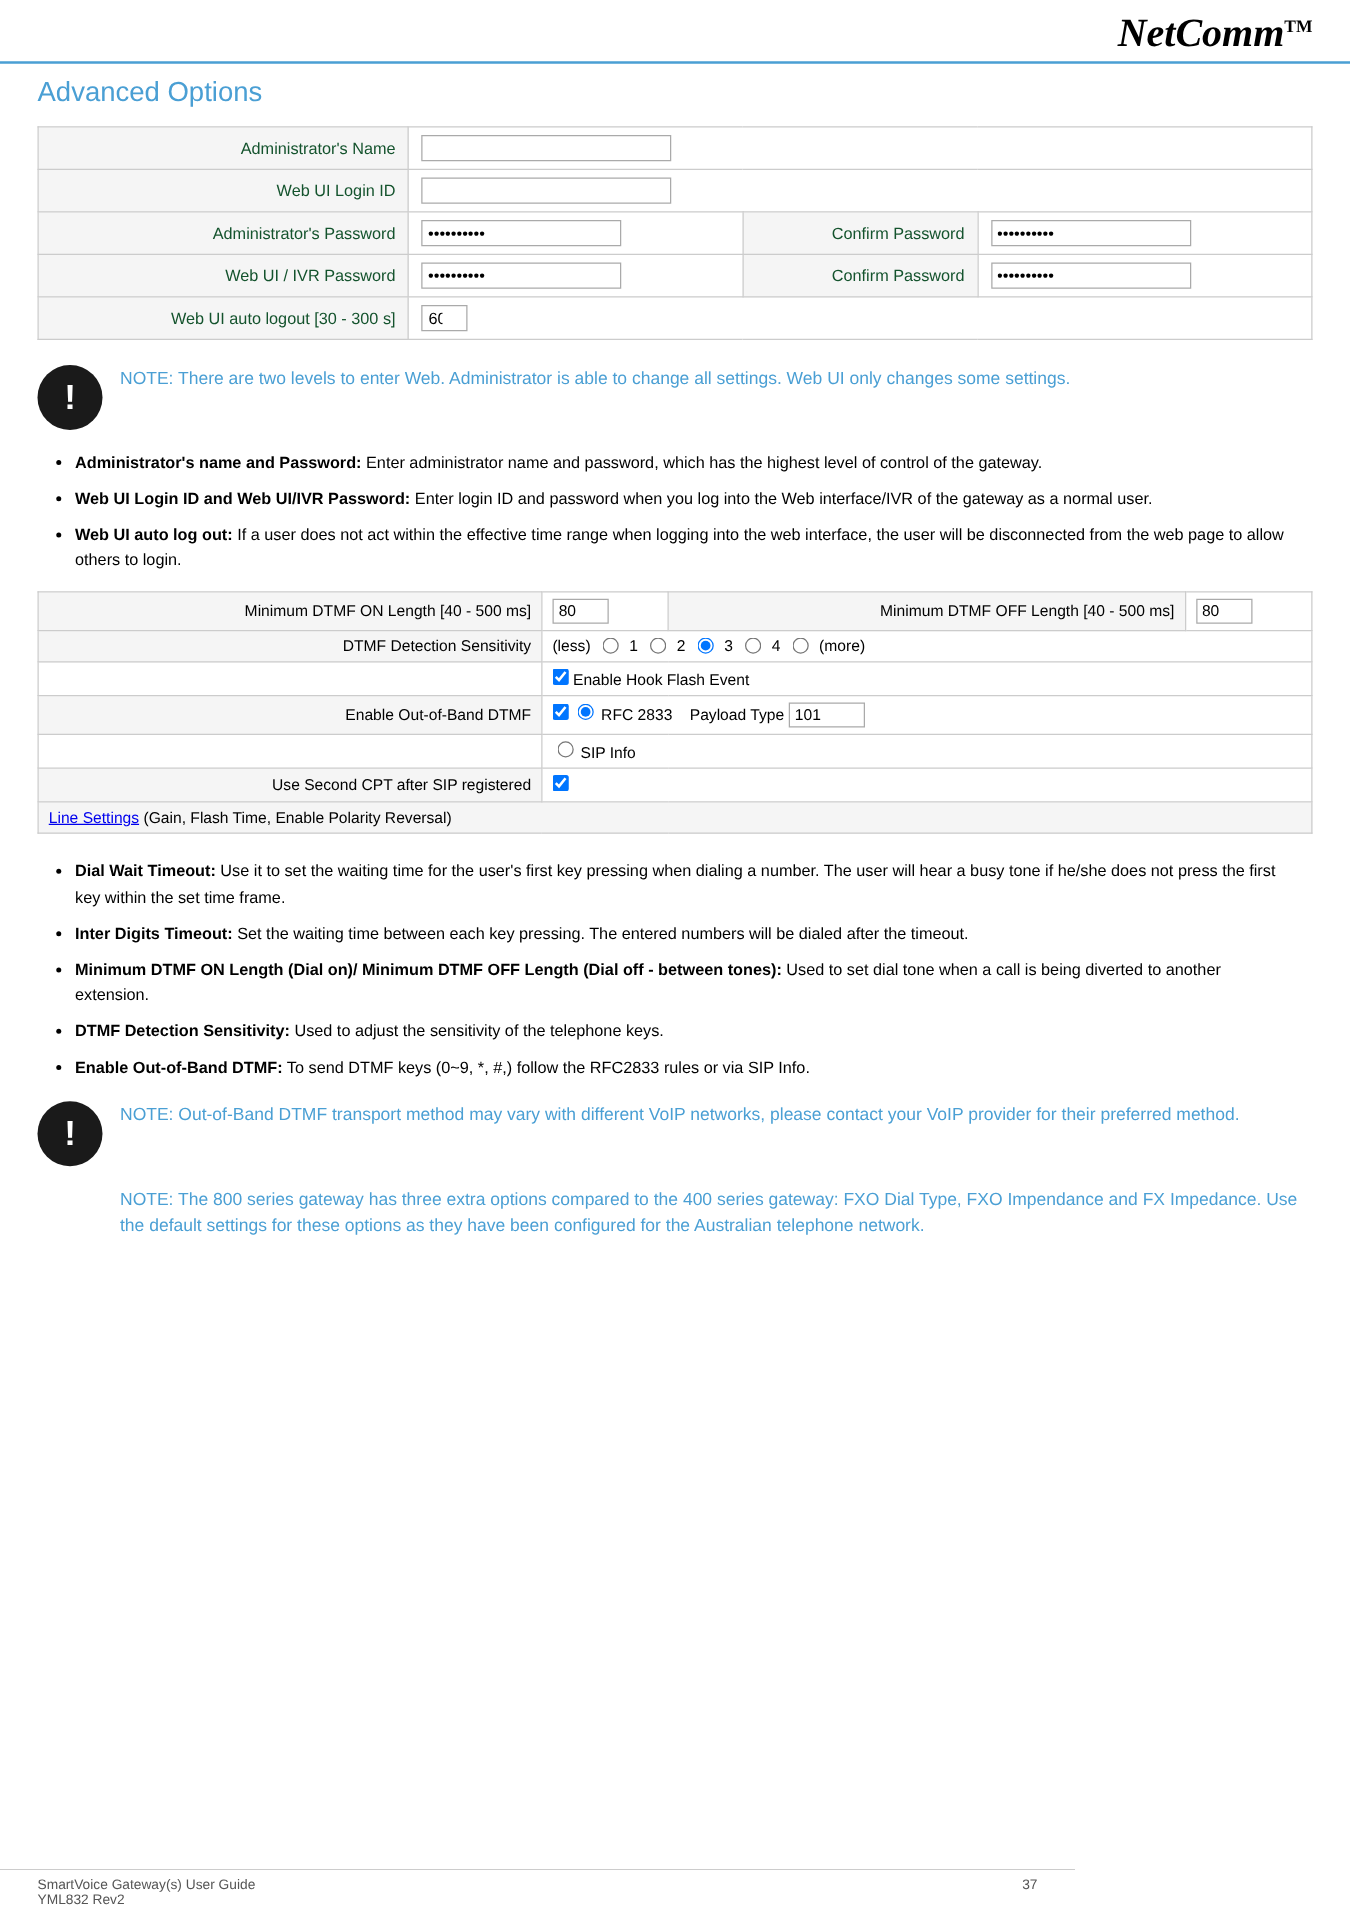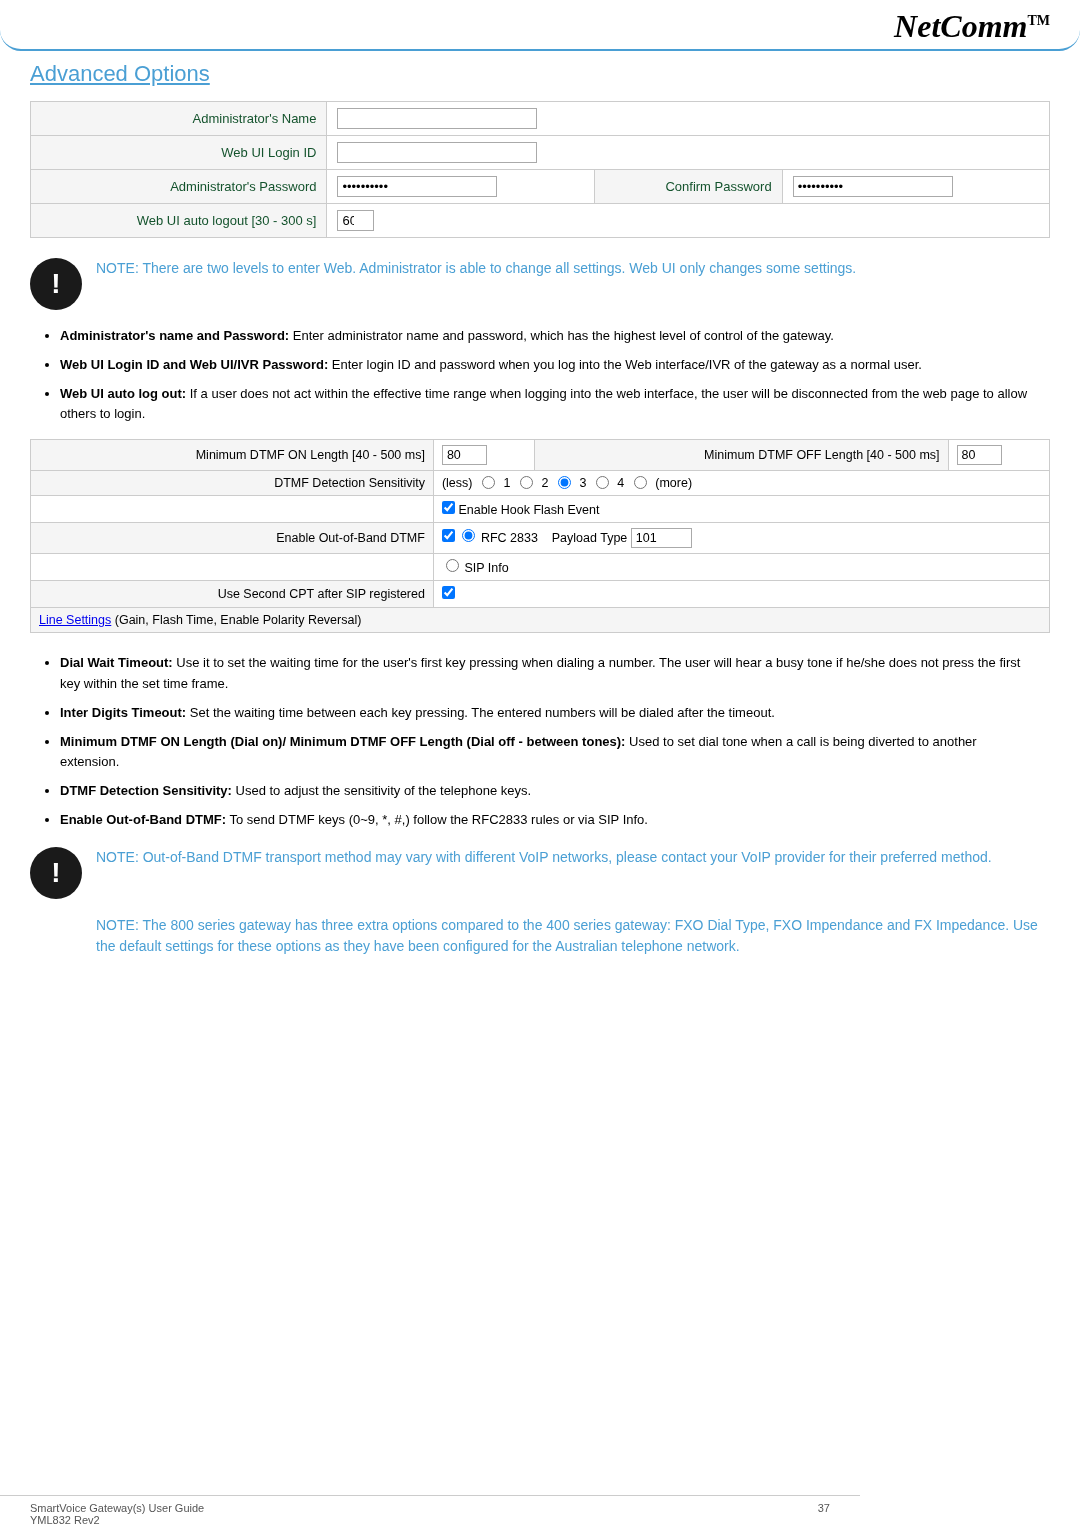--- a/index.html
+++ b/index.html
@@ -13,21 +13,20 @@
       padding: 0;
     }
 
     
     .header {
       display: flex;
       justify-content: flex-end;
       align-items: center;
       padding: 8px 30px 4px 30px;
       border-bottom: 2px solid #4a9fd4;
-      border-radius: 21px;
     }
     .logo {
       font-size: 32px;
       font-weight: bold;
       font-style: italic;
       color: #000;
       font-family: Georgia, serif;
     }
     .logo span.tm {
       font-size: 14px;
@@ -39,21 +38,20 @@
     .content {
       padding: 10px 30px 20px 30px;
     }
 
     
     .page-title {
       color: #4a9fd4;
       font-size: 22px;
       font-weight: normal;
       margin-bottom: 14px;
-      text-decoration: underline;
     }
 
     
     .form-table {
       border: 1px solid #ccc;
       width: 100%;
       border-collapse: collapse;
       margin-bottom: 20px;
     }
     .form-table td {
@@ -205,20 +203,30 @@
       </td>
     </tr>
     <tr>
       <td class="label-cell">Web UI Login ID</td>
       <td colspan="3">
         <input type="text" value="" style="width: 200px;">
       </td>
     </tr>
     <tr>
       <td class="label-cell">Administrator's Password</td>
+      <td>
+        <input type="password" value="**********" style="">
+      </td>
+      <td class="label-cell">Confirm Password</td>
+      <td>
+        <input type="password" value="**********" style="">
+      </td>
+    </tr>
+    <tr>
+      <td class="label-cell">Web UI / IVR Password</td>
       <td>
         <input type="password" value="**********" style="">
       </td>
       <td class="label-cell">Confirm Password</td>
       <td>
         <input type="password" value="**********" style="">
       </td>
     </tr>
     <tr>
       <td class="label-cell">Web UI auto logout [30 - 300 s]</td>

